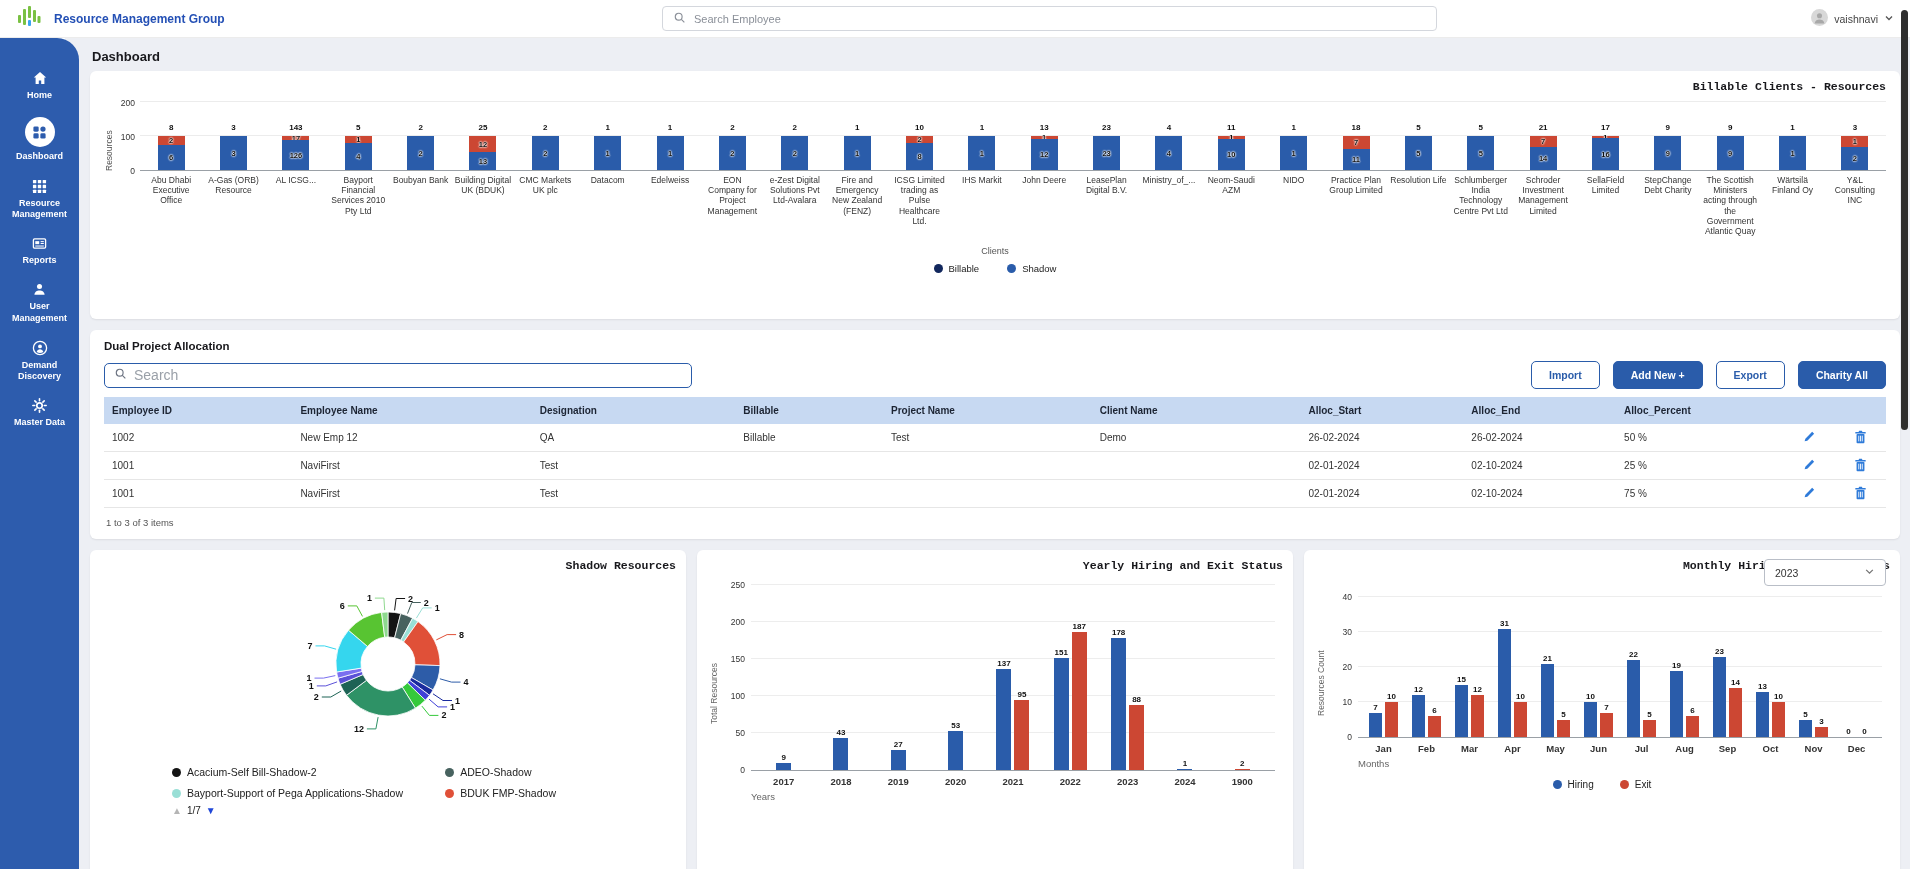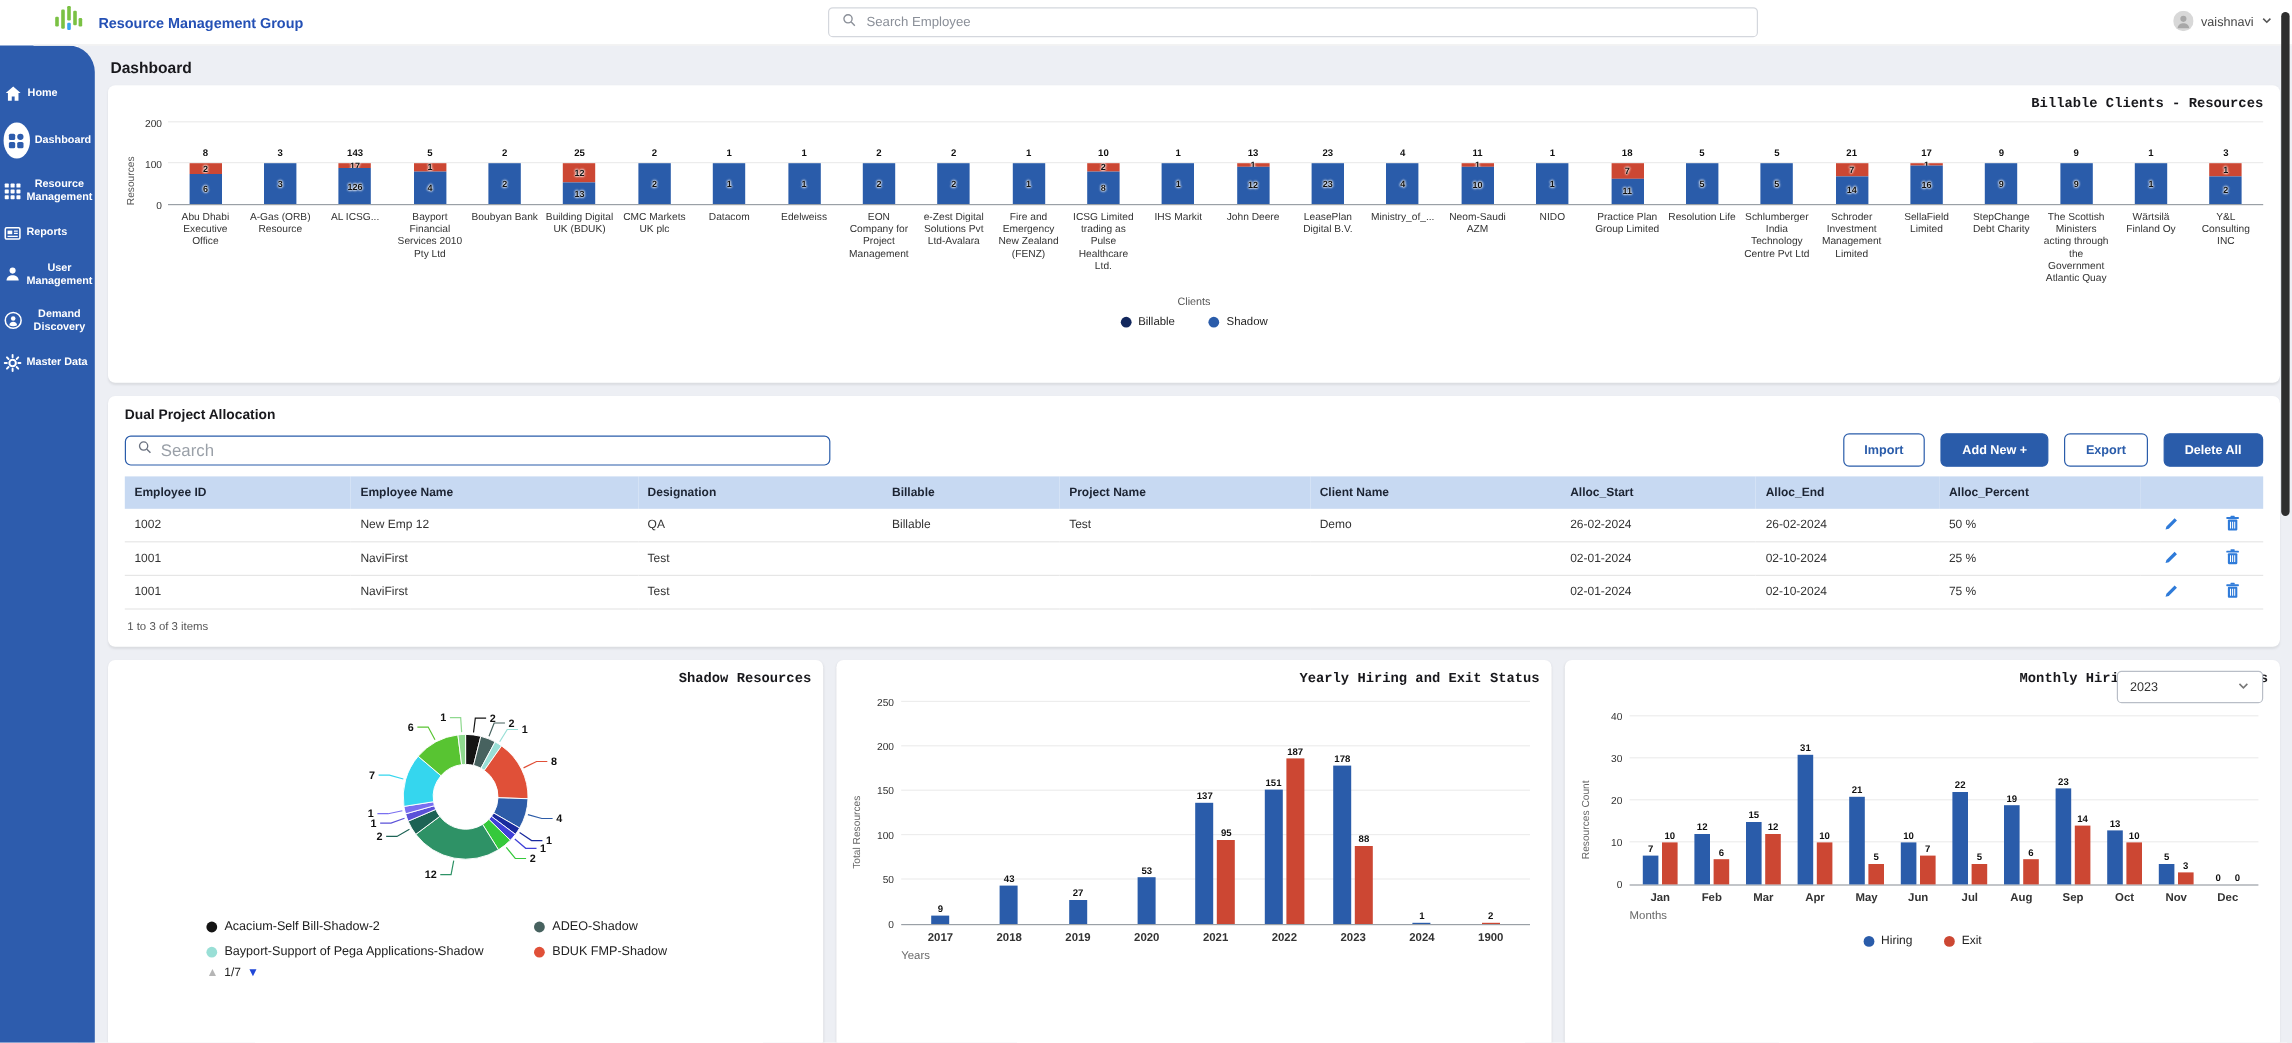--- a/index.html
+++ b/index.html
@@ -1,30 +1,30 @@
 <!DOCTYPE html>
 <html><head>
 <meta charset="utf-8">
 <style>
   * { box-sizing: border-box; margin: 0; padding: 0; }
   html,body { width:1910px; height:869px; overflow:hidden; }
   body { font-family:"Liberation Sans", sans-serif; background:#ffffff; position:relative; }
 
   
-  .topbar { height:38px; background:#fff; display:flex; align-items:center; padding:0 16px; position:relative; z-index:4; border-bottom:1px solid #ececec;margin-left:28px; }
+  .topbar { height:38px; background:#fff; display:flex; align-items:center; padding:0 16px; position:relative; z-index:4; border-bottom:1px solid #ececec; }
   .brand { display:flex; align-items:center; gap:12px; }
   .brand-title { color:#2450b5; font-weight:bold; font-size:12px; }
   .searchbox { position:absolute; left:662px; top:6px; width:775px; height:25px; border:1px solid #d4d7dd; border-radius:4px; display:flex; align-items:center; gap:8px; padding:0 10px; background:#fff; }
   .searchbox input { border:none; outline:none; flex:1; font-size:11px; font-family:inherit; color:#333; background:transparent; }
   .searchbox input::placeholder { color:#8a8f98; }
   .userchip { margin-left:auto; display:flex; align-items:center; gap:6px; font-size:10.5px; color:#444; cursor:pointer; }
 
   
   .sidebar { position:absolute; left:0; top:38px; bottom:0; width:79px; background:#2d5cad; border-top-right-radius:22px; display:flex; flex-direction:column; align-items:center; padding-top:28px; gap:8px; z-index:3; }
-  .side-item { display:flex; flex-direction:row; align-items:center; gap:4px; color:#fff; font-size:9px; font-weight:bold; text-align:center; width:100%; padding:4px 3px; cursor:pointer; line-height:1.25; }
+  .side-item { display:flex; flex-direction:column; align-items:center; gap:4px; color:#fff; font-size:9px; font-weight:bold; text-align:center; width:100%; padding:4px 3px; cursor:pointer; line-height:1.25; }
   .side-icon { color:#fff; display:flex; align-items:center; justify-content:center; }
   .icon-bubble { width:30px; height:30px; border-radius:50%; background:#fff; color:#2d5cad; }
 
   
   .main { position:absolute; left:65px; top:38px; right:0; bottom:0; background:#edeff4; padding:8px 10px 8px 25px; overflow:hidden; z-index:1; }
   .page-title { font-size:13px; font-weight:bold; color:#18181c; margin:3px 0 7px 2px; }
   .card { background:#fff; border-radius:6px; box-shadow:0 1px 2px rgba(0,0,0,.08); }
   .card-title { text-align:right; font-weight:bold; font-size:11.5px; color:#18181c;font-family:Liberation Mono, monospace; }
 
   
@@ -554,21 +554,21 @@
         <span><svg width="13" height="13" viewBox="0 0 16 16">
               <circle cx="7" cy="7" r="4.2" fill="none" stroke="#6b7280" stroke-width="1.4"></circle>
               <line x1="10.3" y1="10.3" x2="14" y2="14" stroke="#6b7280" stroke-width="1.4"></line>
             </svg></span>
         <input type="text" placeholder="Search" style="">
       </div>
       <div class="dual-buttons" id="dual-buttons">
           <button class="btn outline">Import</button>
           <button class="btn filled">Add New +</button>
           <button class="btn outline">Export</button>
-          <button class="btn filled">Delete All</button>
+          <button class="btn filled">Charity All</button>
         </div>
     </div>
     <table id="alloc-table">
         <colgroup>
           <col style="width: 185px;">
           <col style="width: 235px;">
           <col style="width: 200px;">
           <col style="width: 145px;">
           <col style="width: 205px;">
           <col style="width: 205px;">

